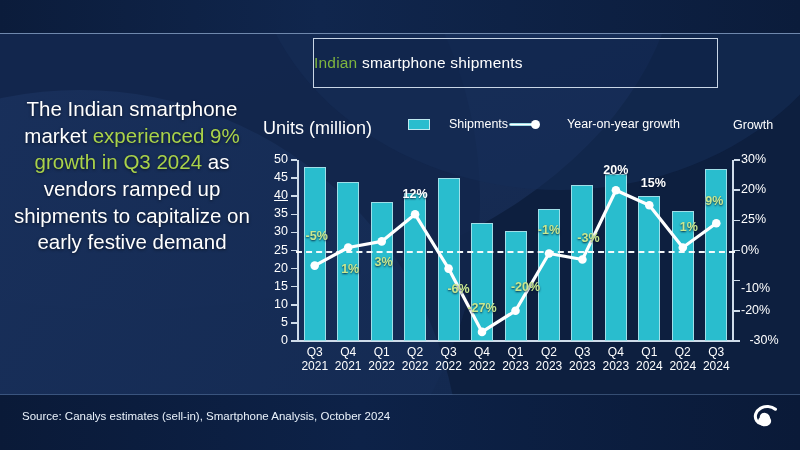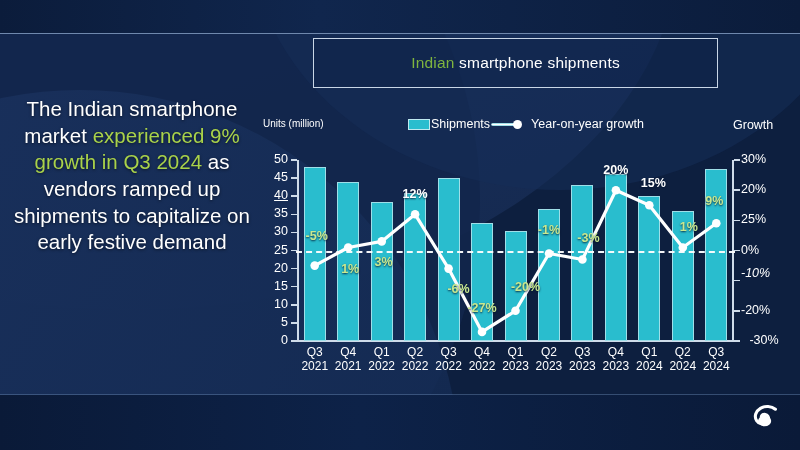--- a/index.html
+++ b/index.html
@@ -60,34 +60,34 @@
     position:absolute; left:8px; top:96px; width:248px;
     text-align:center; line-height:1.30; font-size:20.5px;
     color:#ffffff; text-shadow:0 1px 3px rgba(0,0,0,.55);
   }
   #narrative .hl { color:#a9d24a; }
 
   
   #titlebox{
     position:absolute; left:313px; top:38px; width:405px; height:50px;
     border:1px solid #c9d6e6;
-    display:flex; flex-direction:column; align-items:center; justify-content:center;
+    display:flex; align-items:center; justify-content:flex-start;
     background:rgba(12,32,68,.35);
   }
   #titlebox .l1{ font-size:15.5px; color:#ffffff; letter-spacing:.2px;}
   #titlebox .l2{ font-size:15.5px; color:#ffffff; margin-top:2px;}
   .c-green{ color:#7fb53f; }
   .c-teal1{ color:#2aa9c4; }
   .c-teal2{ color:#53c5d6; }
 
   
-  #units-cap{ position:absolute; left:263px; top:118px; font-size:10px; color:#fff; }
+  #units-cap{ position:absolute; left:263px; top:118px; font-size:18px; color:#fff; }
   #growth-cap{ position:absolute; left:733px; top:118px; font-size:12.5px; color:#fff; }
   #legend{ position:absolute; left:408px; top:117px; display:flex; align-items:center; gap:14px; }
-  .lg-item{ display:flex; align-items:center; gap:1px; font-size:12.5px; color:#fff;}
+  .lg-item{ display:flex; align-items:center; gap:19px; font-size:12.5px; color:#fff;}
   .lg-swatch{ width:22px; height:11px; background:#29bdce; border:1px solid #bfe9ef; }
   .lg-line{ width:26px; height:11px; position:relative; }
   .lg-line .bar{ position:absolute; left:0; top:4px; width:26px; height:3px; background:#fff; border-radius:2px;}
   .lg-line .dot{ position:absolute; left:9px; top:1px; width:9px; height:9px; background:#fff; border-radius:50%;}
 
   
   #plot{
     position:absolute; left:298px; top:160px; width:435px; height:181px;
   }
   #plot .axisline-l{ position:absolute; left:-1px; top:0; width:2px; height:181px; background:#cfdcea; }
@@ -201,21 +201,21 @@
         <div class="ylab l" style="top: 10.1px;">45</div>
         <div class="tick l" style="top: -0.75px;"></div>
         <div class="ylab l" style="top: -8px;">50</div>
       </div>
     <div id="yticks-right">
         <div class="tick r" style="top: 180.25px;"></div>
         <div class="ylab r" style="top: 173px; text-align: center;">-30%</div>
         <div class="tick r" style="top: 150.083px;"></div>
         <div class="ylab r" style="top: 142.833px;">-20%</div>
         <div class="tick r" style="top: 119.917px;"></div>
-        <div class="ylab r" style="top: 106px; font-style: italic;">-10%</div>
+        <div class="ylab r" style="top: 121px;">-10%</div>
         <div class="tick r" style="top: 89.75px;"></div>
         <div class="ylab r" style="top: 82.5px;">0%</div>
         <div class="tick r" style="top: 59.5833px;"></div>
         <div class="ylab r" style="top: 52.3333px;">25%</div>
         <div class="tick r" style="top: 29.4167px;"></div>
         <div class="ylab r" style="top: 22.1667px;">20%</div>
         <div class="tick r" style="top: -0.75px;"></div>
         <div class="ylab r" style="top: -8px;">30%</div>
       </div>
     <div class="bars" id="bars">
@@ -340,19 +340,20 @@
           <span>Q2</span>
           <span>2024</span>
         </div>
         <div class="xlab" style="left: 401.538px; width: 33.4615px;">
           <span>Q3</span>
           <span>2024</span>
         </div>
       </div>
   </div>
 
+  <div id="source">Source: Canalys estimates (sell-in), Smartphone Analysis, October 2024</div>
   <div id="logo">
     <svg width="26" height="26" viewBox="0 0 26 26">
       <path d="M23.4 5.2 C19.5 2.0 13.0 1.6 8.4 4.3 C3.6 7.1 2.0 12.6 4.6 16.6 C6.6 19.7 10.9 20.7 14.0 19.0 C16.6 17.6 17.4 14.4 15.8 12.1 C14.6 10.3 12.0 9.8 10.3 11.0 C9.2 11.8 9.0 13.4 9.9 14.4" fill="none" stroke="#ffffff" stroke-width="3.1" stroke-linecap="round"></path>
       <ellipse cx="12.6" cy="17.0" rx="6.6" ry="5.3" fill="#ffffff"></ellipse>
     </svg>
   </div>
 </div>
 
 </body></html>

